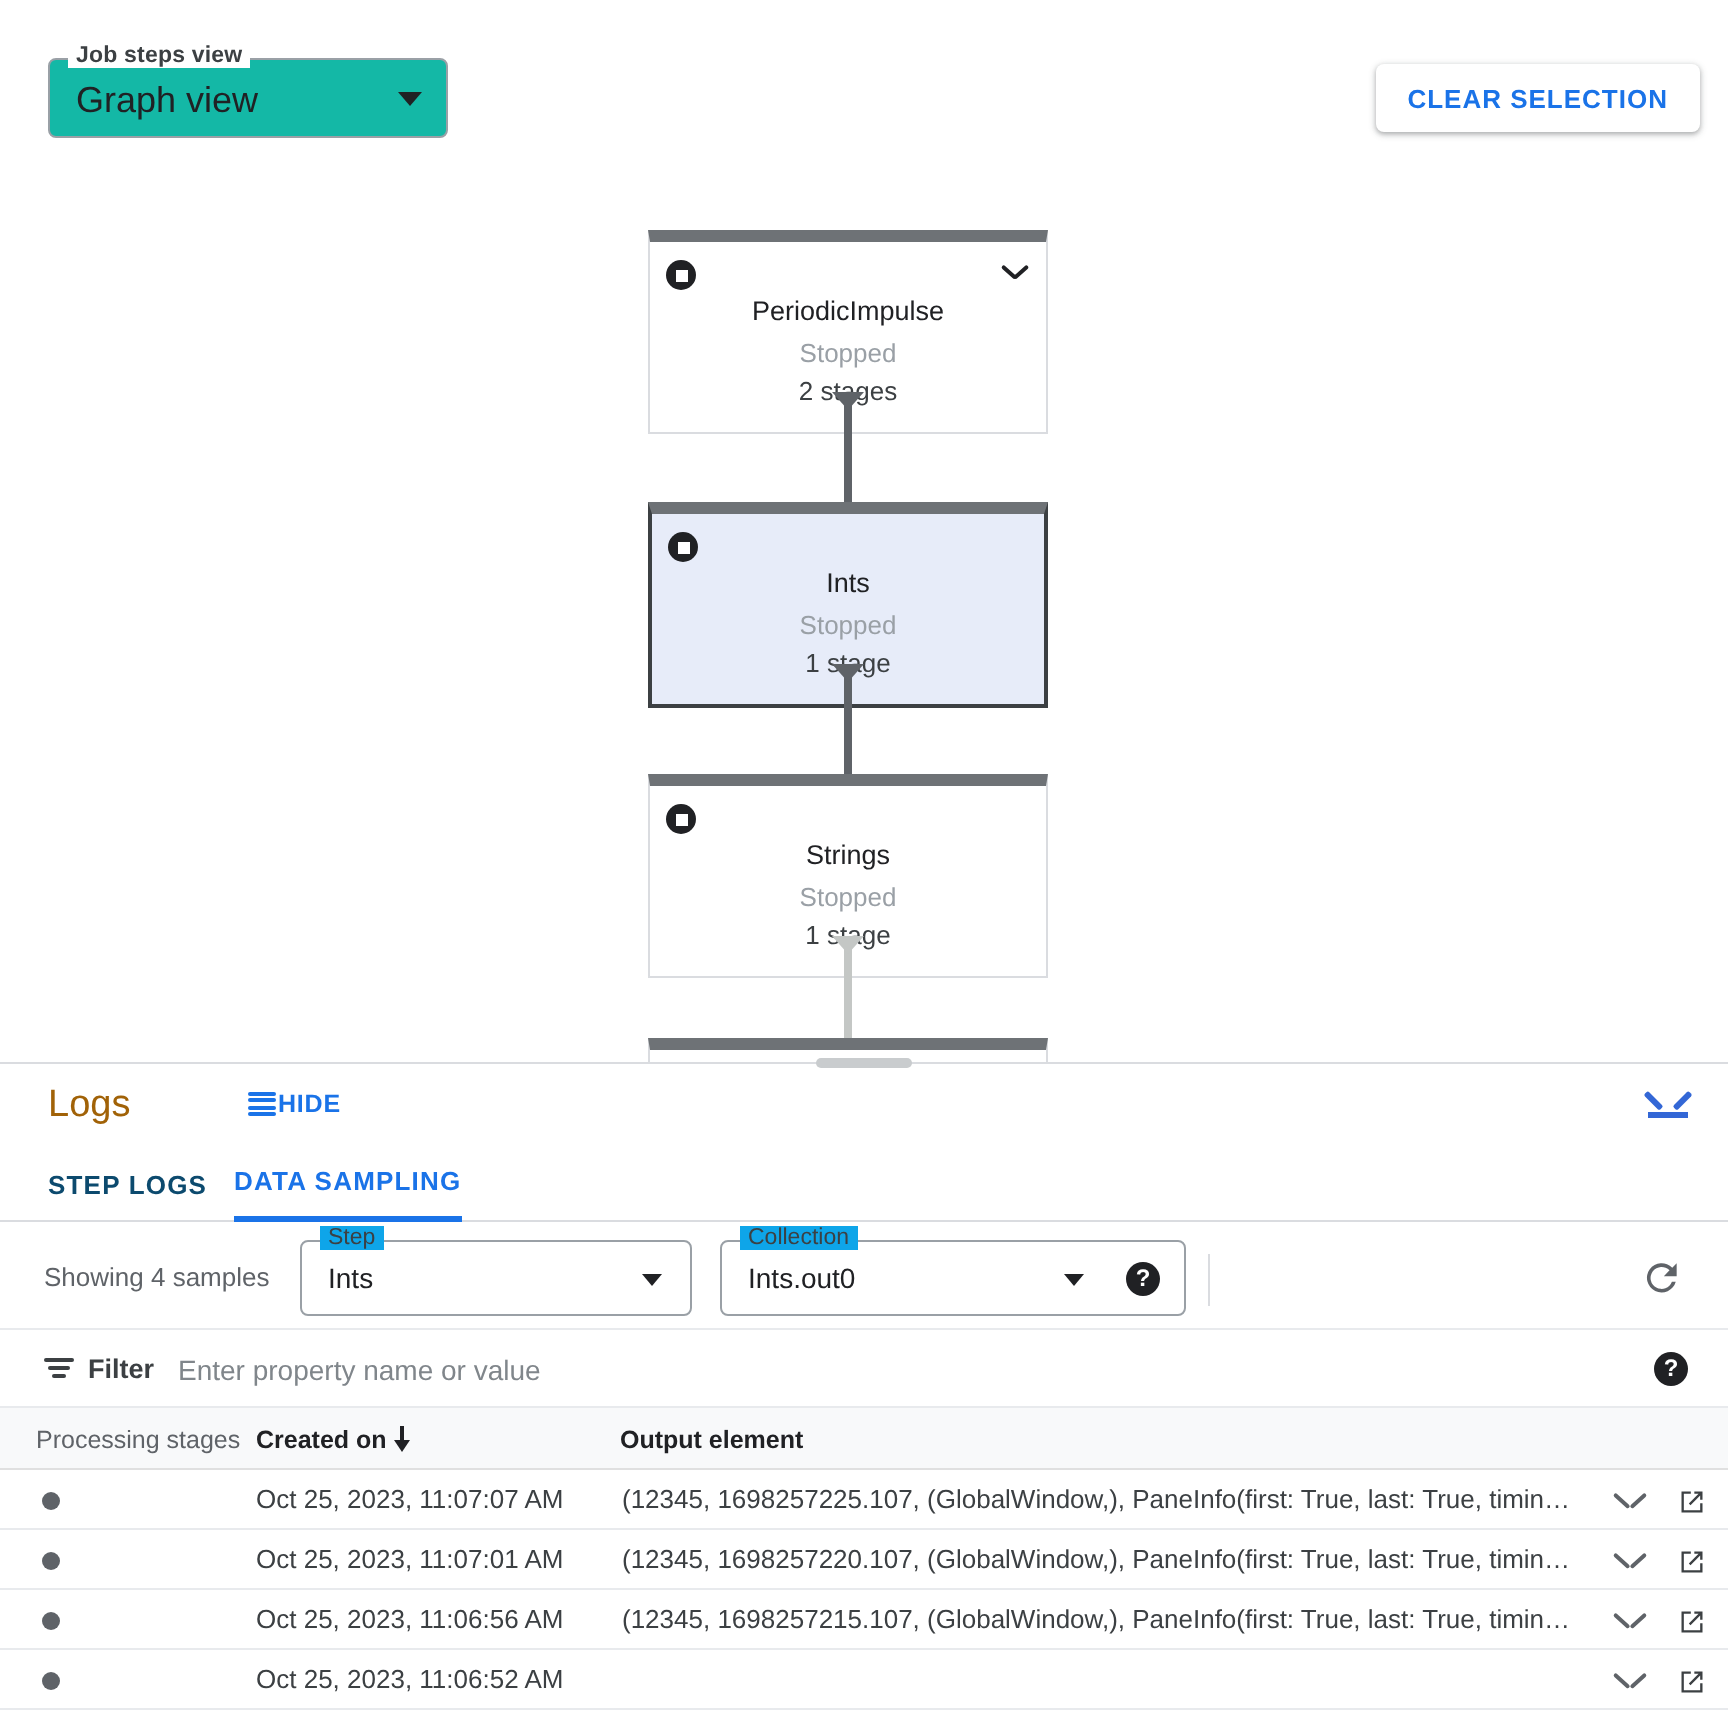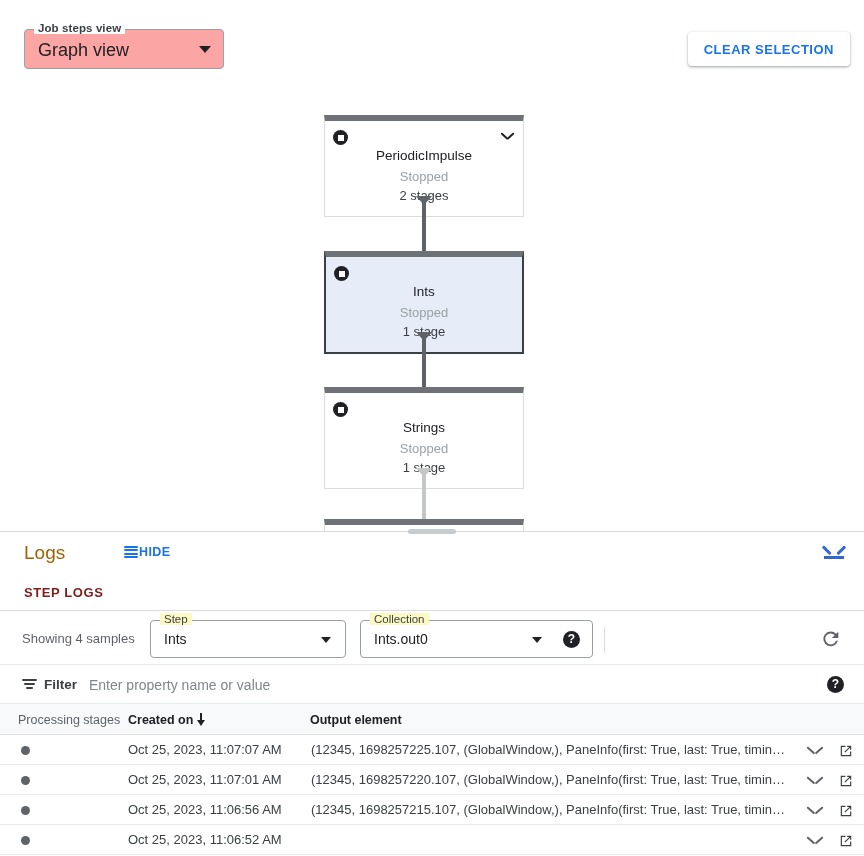--- a/index.html
+++ b/index.html
@@ -15,21 +15,21 @@
 
   
   .graph-pane {
     position: absolute; left: 0; top: 0; width: 864px; height: 532px;
     background: #fff; overflow: hidden;
   }
 
   
   .select-field {
     position: absolute; left: 24px; top: 29px; width: 200px; height: 40px;
-    border: 1px solid #9aa0a6; border-radius: 4px; background: #fca5a5;
+    border: 1px solid #9aa0a6; border-radius: 4px; background: #14b8a6;
   }
   .select-field .legend {
     position: absolute; left: 9px; top: -8px;
     background: #fff; padding: 0 4px;
     font-size: 11.5px; font-weight: bold; color: #3c4043; letter-spacing: .1px;
     line-height: 12px;
   }
   .select-field .value {
     position: absolute; left: 13px; top: 10px;
     font-size: 18px; color: #202124;
@@ -138,34 +138,34 @@
   .collapse-icon .c1 { left: 1px; transform: rotate(45deg); transform-origin: left center; }
   .collapse-icon .c2 { right: 1px; transform: rotate(-45deg); transform-origin: right center; }
   .collapse-icon .bar { position: absolute; left: 2px; top: 13px; width: 20px; height: 3px; background: #3367d6; }
 
   
   .tabs { position: relative; height: 38px; border-bottom: 1px solid #dadce0; }
   .tab {
     position: absolute; top: 0; height: 38px; display: flex; align-items: center;
     font-size: 13px; font-weight: bold; letter-spacing: .6px; cursor: pointer;
   }
-  .tab.inactive { left: 24px; color: #7f1d1d; }
+  .tab.inactive { left: 24px; color: #0c4a6e; }
   .tab.active { left: 117px; color: #1a73e8; border-bottom: 3px solid #1a73e8; padding-bottom: 0; }
 
   
   .controls { position: relative; height: 54px; border-bottom: 1px solid #e8eaed; }
   .showing {
     position: absolute; left: 22px; top: 20px; font-size: 13px; color: #5f6368;
   }
   .ctl-field {
     position: absolute; top: 9px; height: 38px;
     border: 1px solid #9aa0a6; border-radius: 4px; background: #fff;
   }
   .ctl-field .legend {
-    position: absolute; left: 9px; top: -8px; background: #fef9c3; padding: 0 4px;
+    position: absolute; left: 9px; top: -8px; background: #0ea5e9; padding: 0 4px;
     font-size: 11.5px; color: #3c4043; line-height: 12px;
   }
   .ctl-field .value { position: absolute; left: 13px; top: 10px; font-size: 14px; color: #202124; }
   .ctl-field .arrow {
     position: absolute; top: 16px;
     width: 0; height: 0;
     border-left: 5.5px solid transparent; border-right: 5.5px solid transparent;
     border-top: 6.5px solid #202124;
   }
   #step-field { left: 150px; width: 196px; }
@@ -299,20 +299,21 @@
       </div>
       <div class="collapse-icon">
         <span class="c1"></span>
           <span class="c2"></span>
           <span class="bar"></span>
       </div>
     </div>
 
     <div class="tabs">
       <div class="tab inactive">STEP LOGS</div>
+      <div class="tab active">DATA SAMPLING</div>
     </div>
 
     <div class="controls">
       <div class="showing">Showing 4 samples</div>
 
       <div class="ctl-field" id="step-field">
         <span class="legend">Step</span>
         <span class="value">Ints</span>
         <span class="arrow"></span>
       </div>

